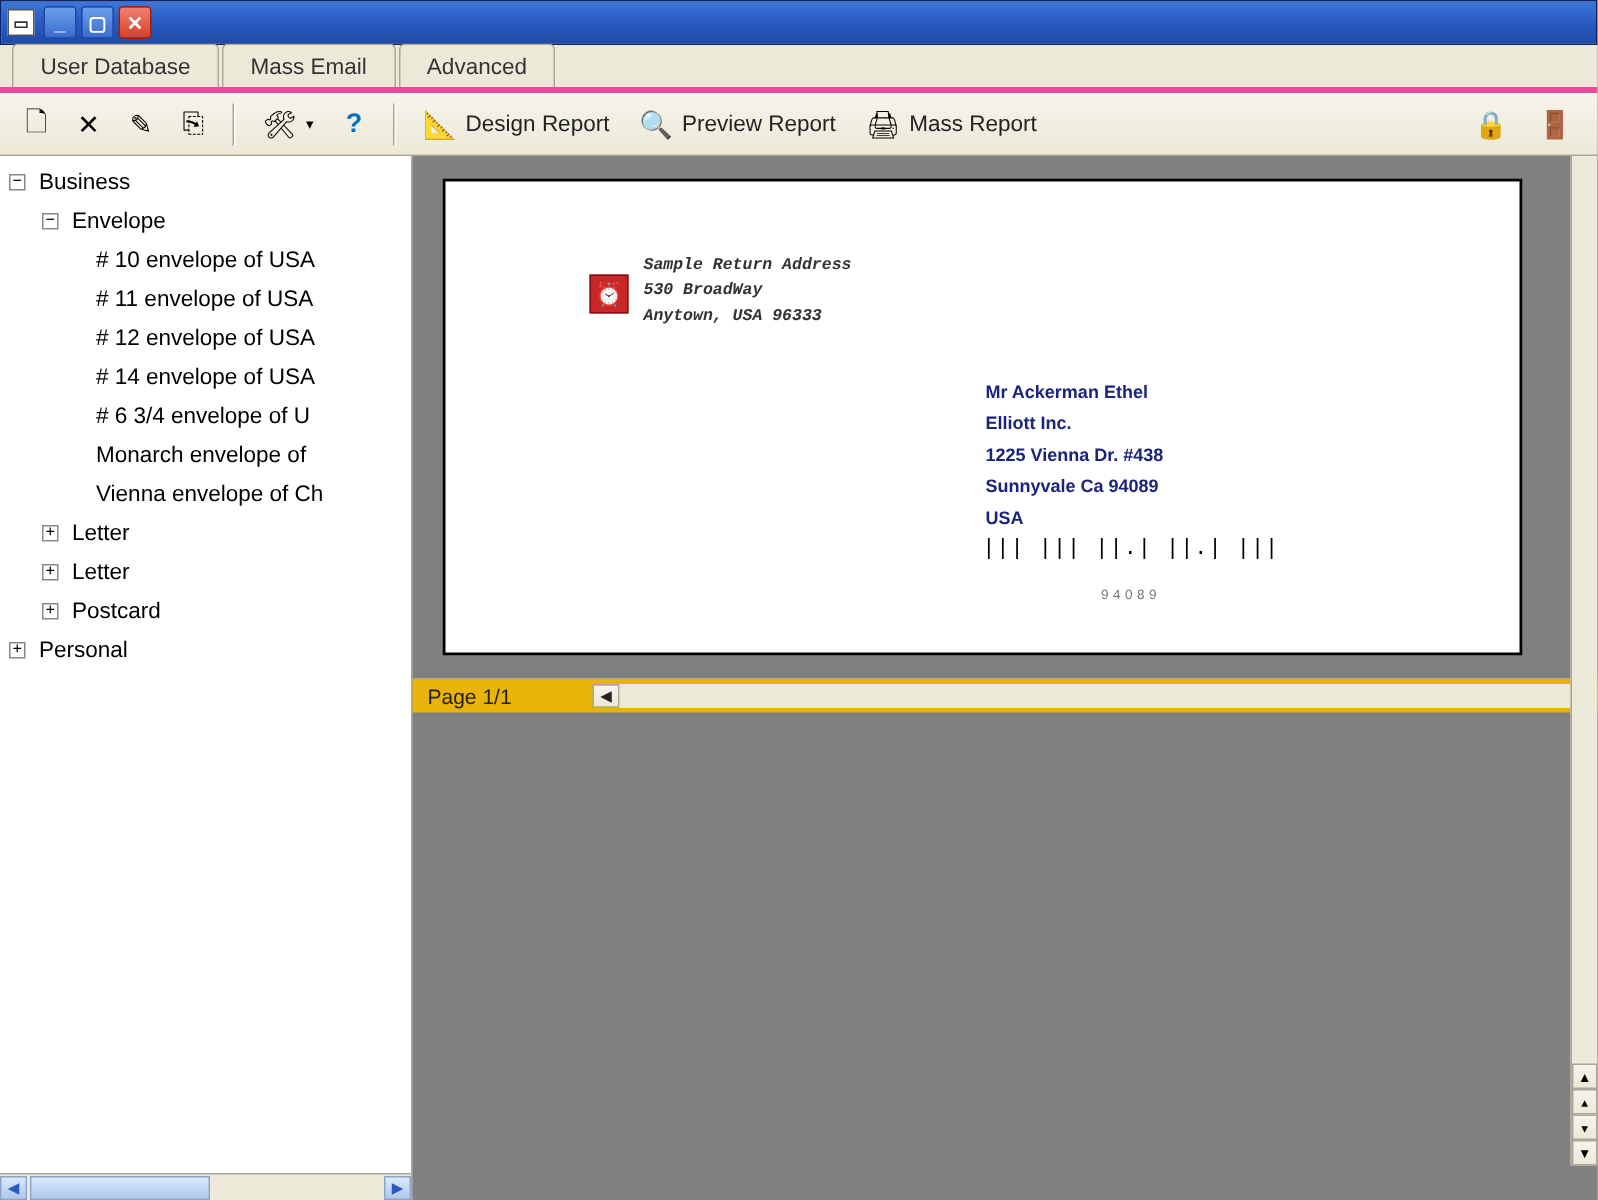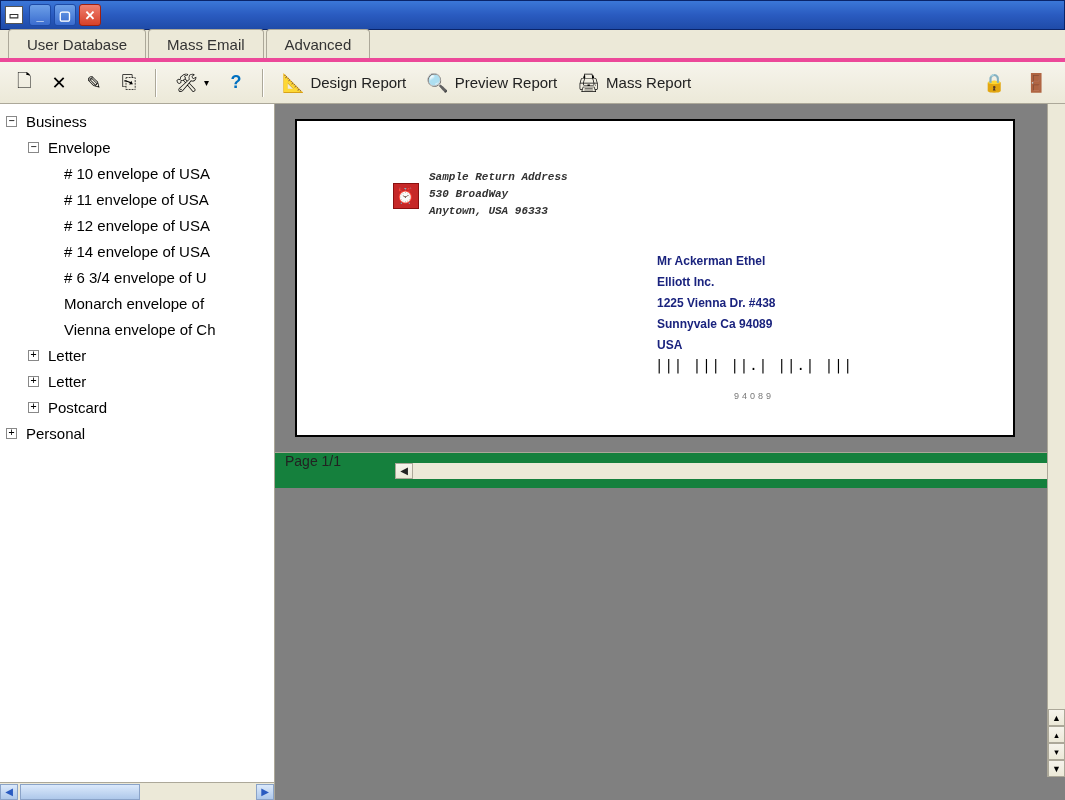--- a/index.html
+++ b/index.html
@@ -171,22 +171,22 @@
 
 .preview-scroll-v {
   position:absolute;right:0;top:0;bottom:23px;width:18px;background:#ece9d8;border-left:1px solid #aca899;
   display:flex;flex-direction:column;justify-content:flex-end;
 }
 .preview-scroll-v .btn {
   height:17px;background:linear-gradient(to bottom,#f6f4ec,#ece9d8);border:1px solid #aca899;
   display:flex;align-items:center;justify-content:center;font-size:9px;cursor:pointer;
 }
 .statusbar {
-  height:36px;background:#15803d;border-top:1px solid #aca899;
-  display:flex;font-size:14px;color:#222;
+  height:23px;background:#eab308;border-top:1px solid #aca899;
+  display:flex;align-items:center;font-size:14px;color:#222;
 }
 .statusbar .page-label { padding:0 10px;width:120px; }
 .statusbar .hscroll { flex:1;display:flex;align-items:center; }
 .statusbar .hscroll .btn { width:18px;height:16px;background:linear-gradient(to bottom,#f6f4ec,#ece9d8);border:1px solid #aca899;display:flex;align-items:center;justify-content:center;font-size:10px;cursor:pointer; }
 .statusbar .hscroll .track { flex:1;background:#ece9d8;height:16px; }
 </style>
 </head>
 <body>
 
 <div class="titlebar">

